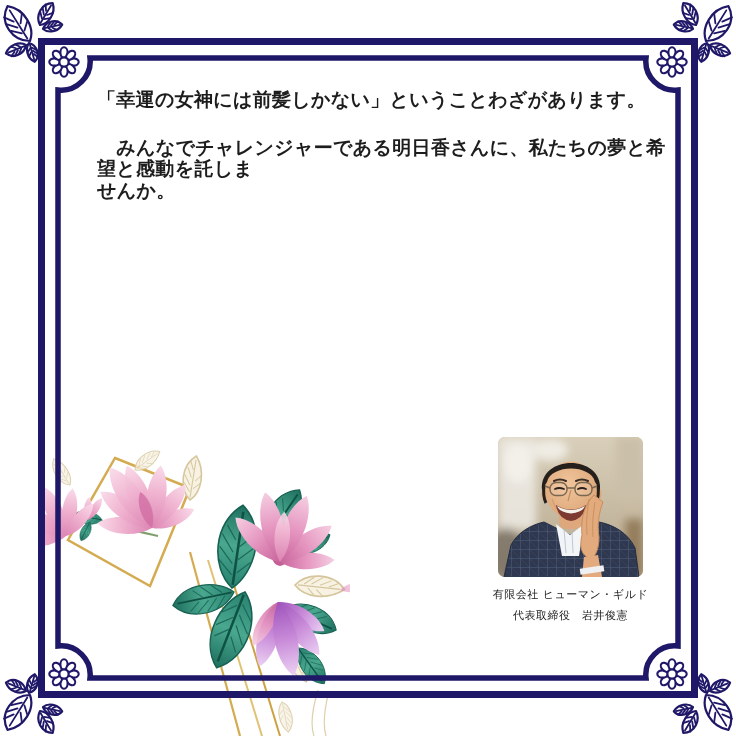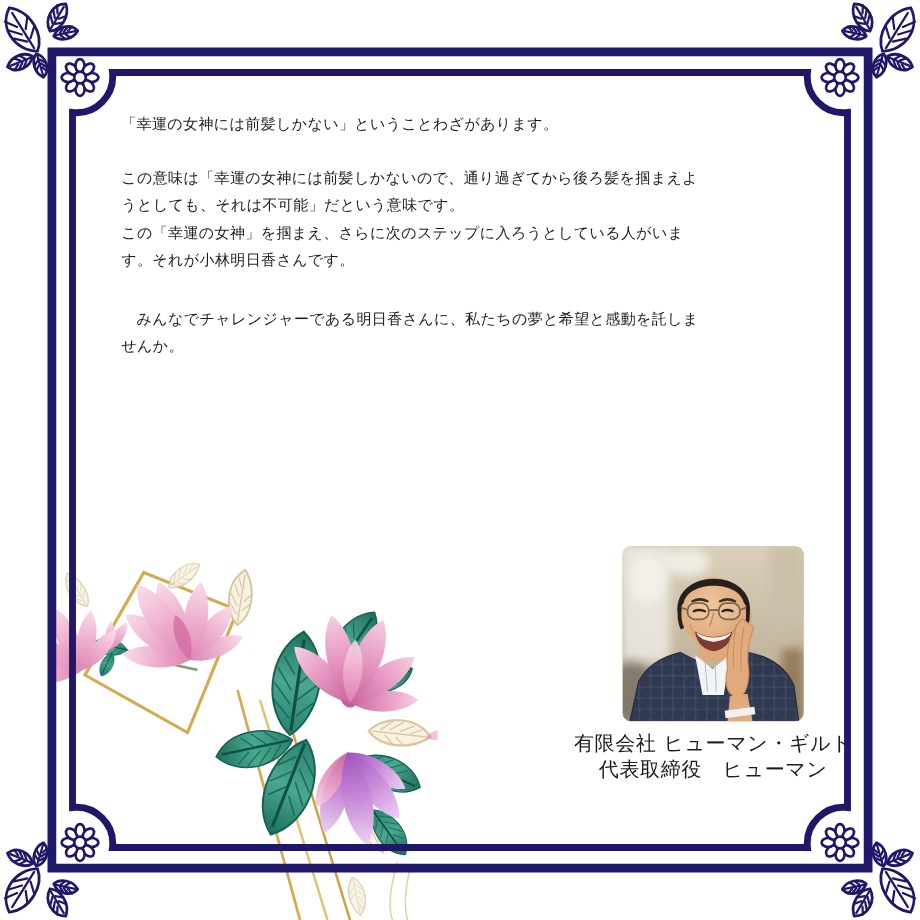--- a/index.html
+++ b/index.html
@@ -8,31 +8,31 @@
   }
   html,body{margin:0;padding:0;width:736px;height:736px;overflow:hidden;background:#fff;}
   .canvas{
     position:relative;width:736px;height:736px;background:#ffffff;overflow:hidden;
     font-family:"DejaVu Serif","Liberation Serif",serif;
   }
   .frame-svg{position:absolute;left:0;top:0;z-index:5;pointer-events:none;}
   .bouquet-svg{position:absolute;left:40px;top:440px;z-index:1;}
   .letter{
     position:absolute;left:97px;top:89px;width:575px;z-index:3;
-    font-size:12px;line-height:21.7px;letter-spacing:0.3px;color:var(--ink);
+    font-size:19px;line-height:21.7px;letter-spacing:0.3px;color:var(--ink);font-weight:bold;
   }
   .letter p{margin:0 0 21.7px 0;}
   .letter p:last-child{margin-bottom:0;margin-top:26px;}
   .photo{
     position:absolute;left:498px;top:437px;width:145px;height:140px;border-radius:7px;
     overflow:hidden;z-index:3;background:#c9bca2;
   }
   .signature{
     position:absolute;left:458px;top:584px;width:225px;z-index:3;text-align:center;
-    font-size:16px;line-height:21px;letter-spacing:0.5px;color:#1b1b1b;
+    font-size:11px;line-height:21px;letter-spacing:0.5px;color:#1b1b1b;
   }
   .nv-stroke{stroke:var(--navy);}
 </style>
 </head>
 <body>
 
 <div class="canvas">
 
   <svg class="bouquet-svg" width="310" height="296" viewBox="0 0 310 296">
     <defs>
@@ -202,27 +202,26 @@
         <path d="M84,98 C82,80 88,66 96,58 L105,65 C101,75 99,88 101,100 C101,114 96,124 89,120 C82,116 82,106 84,98 Z" fill="#e3ab7d" stroke="#c78e5e" stroke-width="1"></path>
         <path d="M91,62 C89,74 88,86 89,98 M97,65 C95,77 94,89 95,100" stroke="#c78e5e" stroke-width="0.9" fill="none"></path>
         <path d="M86,120 L84,140 L104,140 L100,118 Z" fill="#e3ab7d"></path>
         <rect x="82" y="130" width="24" height="6" fill="#eef0f2" transform="rotate(-8 94 133)"></rect>
       </g>
     </svg>
   </div>
 
   <div class="letter">
       <p>「幸運の女神には前髪しかない」ということわざがあります。</p>
-      <p>この意味は「幸運の女神には前髪しかないので、通り過ぎてから後ろ髪を掴まえよ<br>うとしても、それは不可能」だという意味です。<br>この「幸運の女神」を掴まえ、さらに次のステップに入ろうとしている人がいま<br>す。それが小林明日香さんです。</p>
       <p>　みんなでチャレンジャーである明日香さんに、私たちの夢と希望と感動を託しま<br>せんか。</p>
     </div>
 
   <div class="signature">
     <div>有限会社 ヒューマン・ギルド</div>
-    <div>代表取締役　ヒューマン</div>
+    <div>代表取締役　岩井俊憲</div>
   </div>
 
   <svg class="frame-svg" width="736" height="736" viewBox="0 0 736 736">
     <defs>
       <g id="daisy">
         <ellipse transform="rotate(0)" cx="9.5" cy="0" rx="5.2" ry="3.6" fill="#fff" class="nv-stroke" stroke-width="2.1" stroke="#1f1768"></ellipse>
         <ellipse transform="rotate(45)" cx="9.5" cy="0" rx="5.2" ry="3.6" fill="#fff" class="nv-stroke" stroke-width="2.1" stroke="#1f1768"></ellipse>
         <ellipse transform="rotate(90)" cx="9.5" cy="0" rx="5.2" ry="3.6" fill="#fff" class="nv-stroke" stroke-width="2.1" stroke="#1f1768"></ellipse>
         <ellipse transform="rotate(135)" cx="9.5" cy="0" rx="5.2" ry="3.6" fill="#fff" class="nv-stroke" stroke-width="2.1" stroke="#1f1768"></ellipse>
         <ellipse transform="rotate(180)" cx="9.5" cy="0" rx="5.2" ry="3.6" fill="#fff" class="nv-stroke" stroke-width="2.1" stroke="#1f1768"></ellipse>

